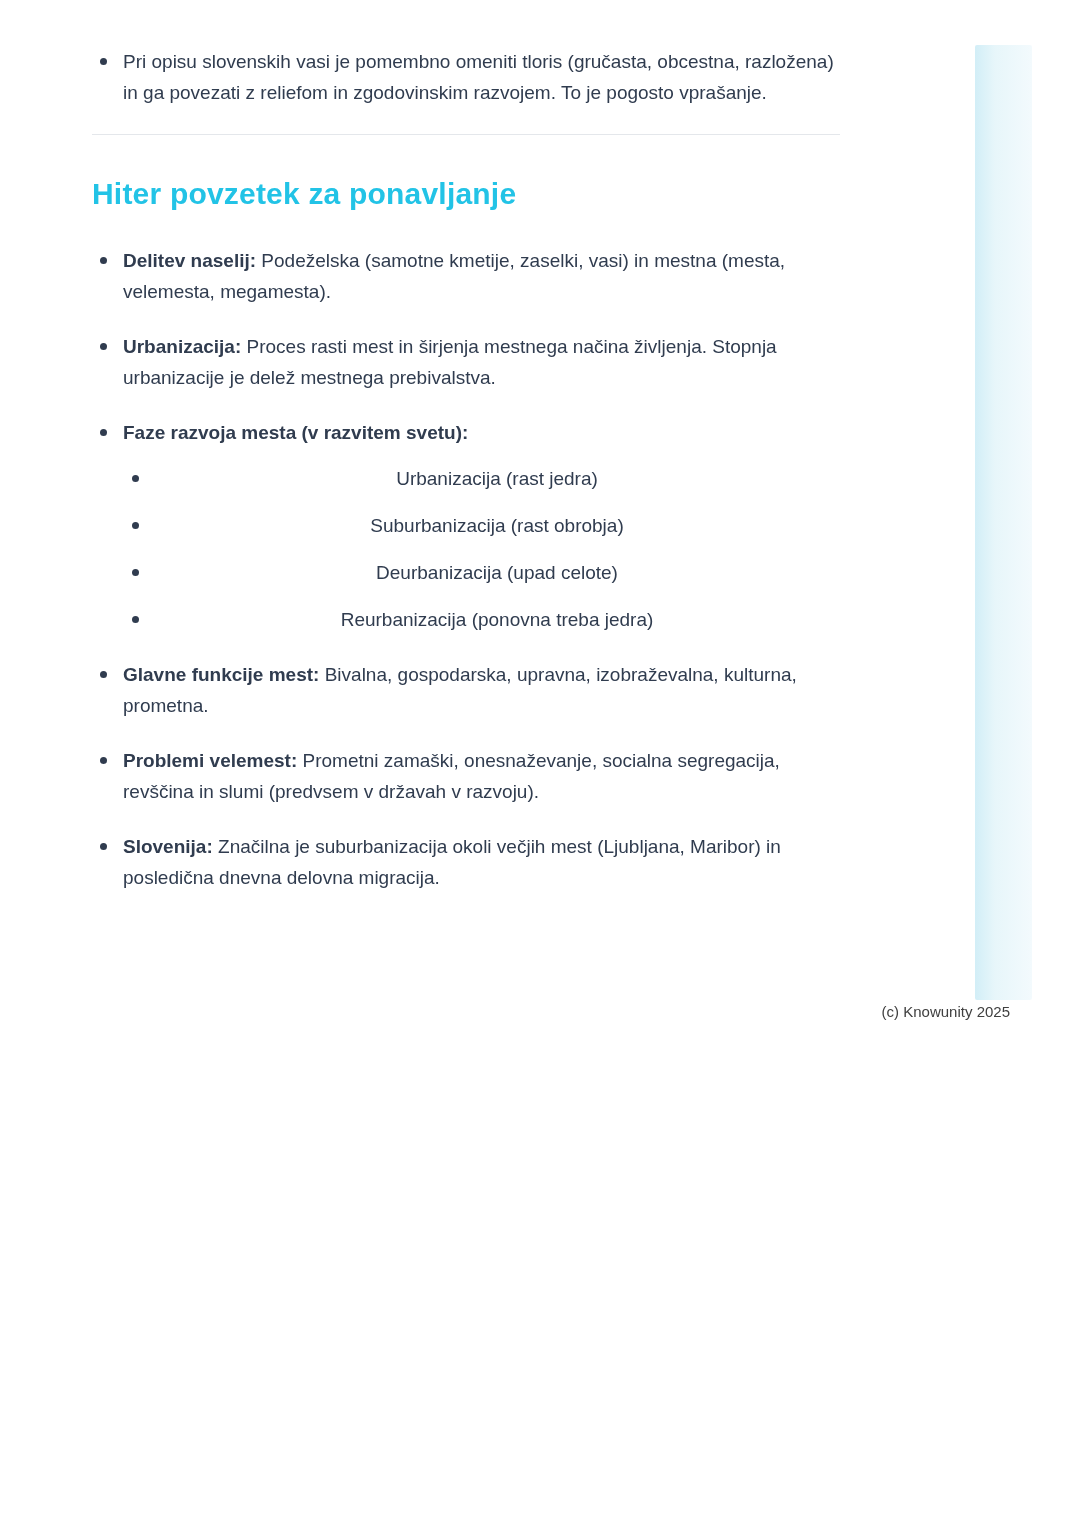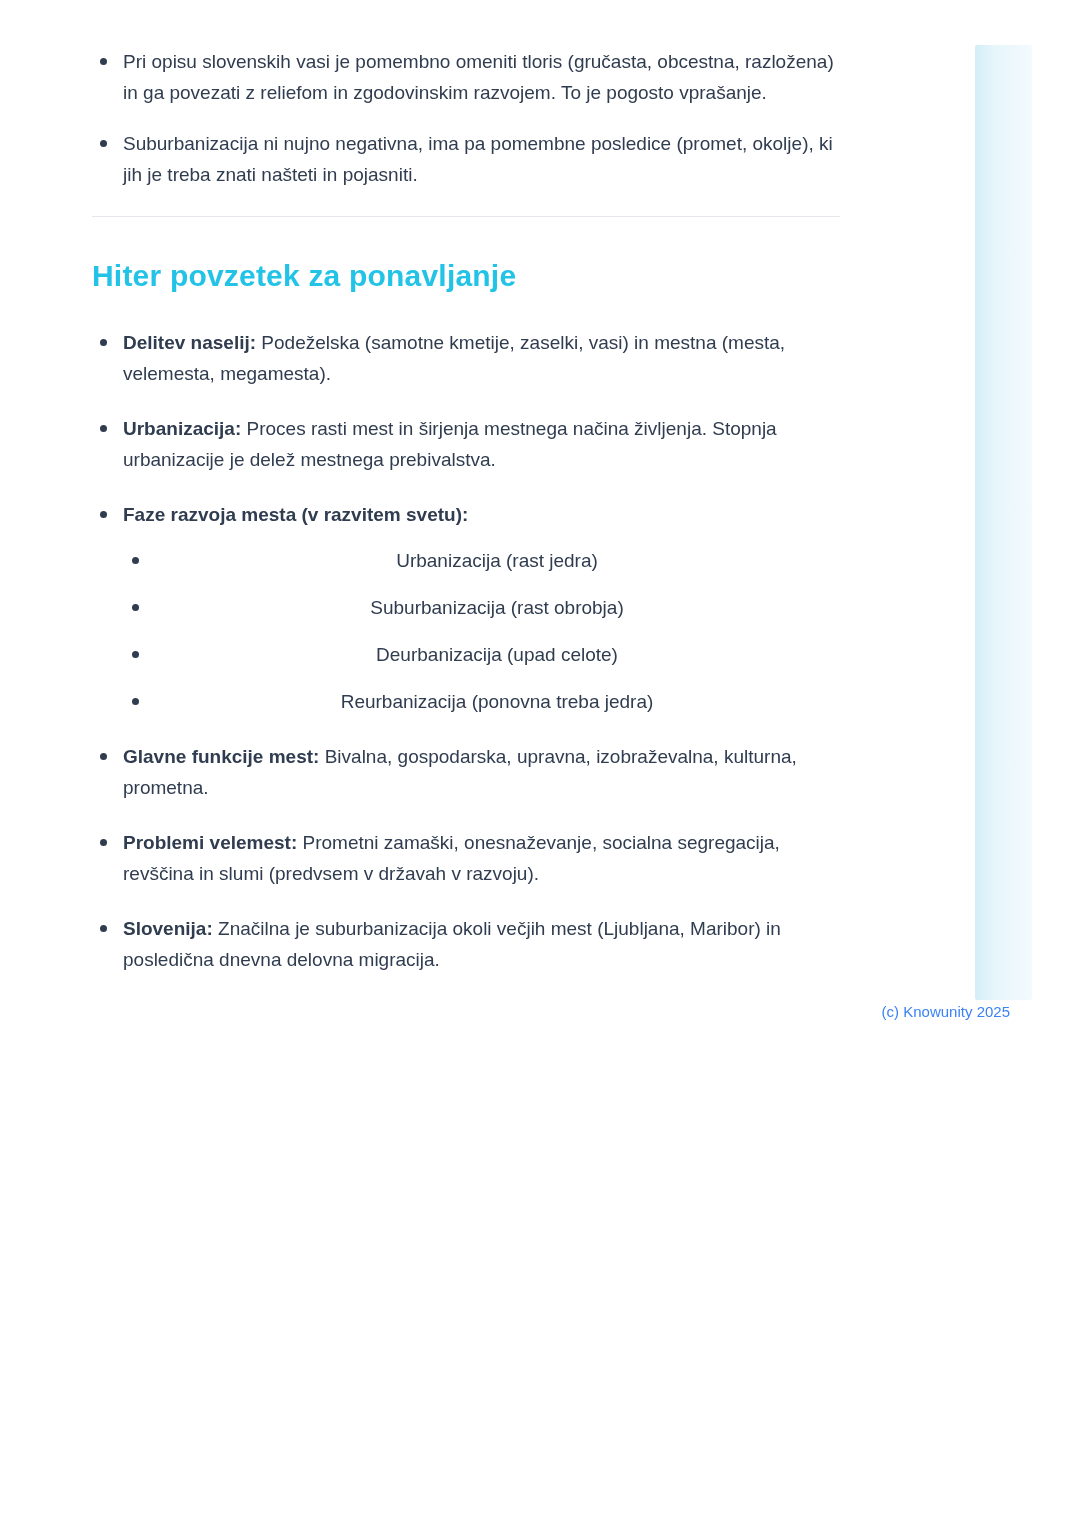--- a/index.html
+++ b/index.html
@@ -78,38 +78,35 @@
     height: 7px;
     border-radius: 50%;
     background: #303c4f;
   }
   ul.lvl2 > li:last-child { margin-bottom: 4px; }
   .footer {
     position: absolute;
     right: 70px;
     bottom: 72px;
     font-size: 15px;
-    color: #3b82f6;
+    color: #404040;
     margin-top: 28px;
   }
 </style>
 </head>
 <body>
 
 <div class="page">
   <div class="accent-bar"></div>
 
   <div class="content">
 
     <ul class="bullets lvl1 intro">
       <li>
         <span>Pri opisu slovenskih vasi je pomembno omeniti tloris (gručasta, obcestna, razložena) in ga povezati z reliefom in zgodovinskim razvojem. To je pogosto vprašanje.</span>
-      </li>
-      <li>
-        <span>Suburbanizacija ni nujno negativna, ima pa pomembne posledice (promet, okolje), ki jih je treba znati našteti in pojasniti.</span>
       </li>
     </ul>
 
     <hr class="divider">
 
     <h1 class="section-heading">Hiter povzetek za ponavljanje</h1>
 
     <ul class="bullets lvl1">
 
       <li>

